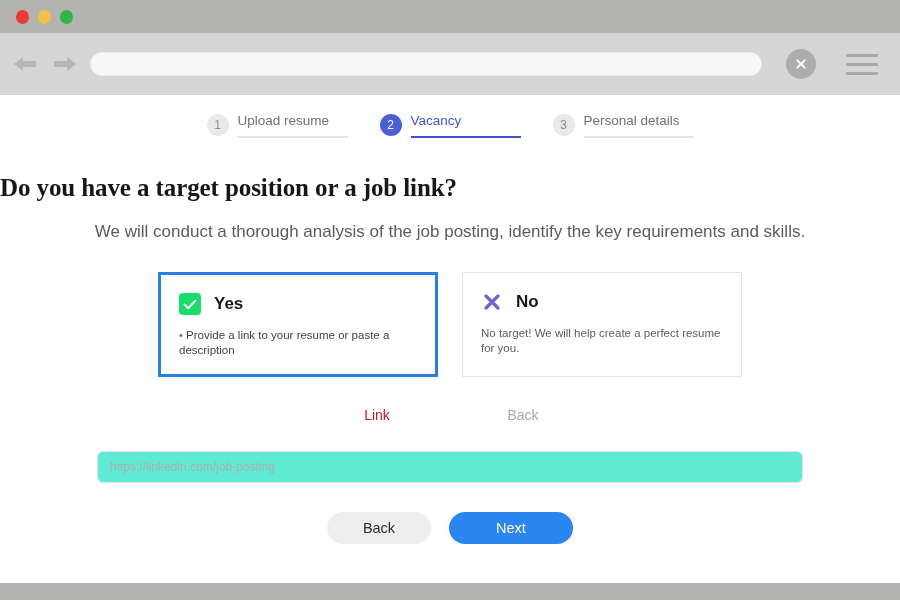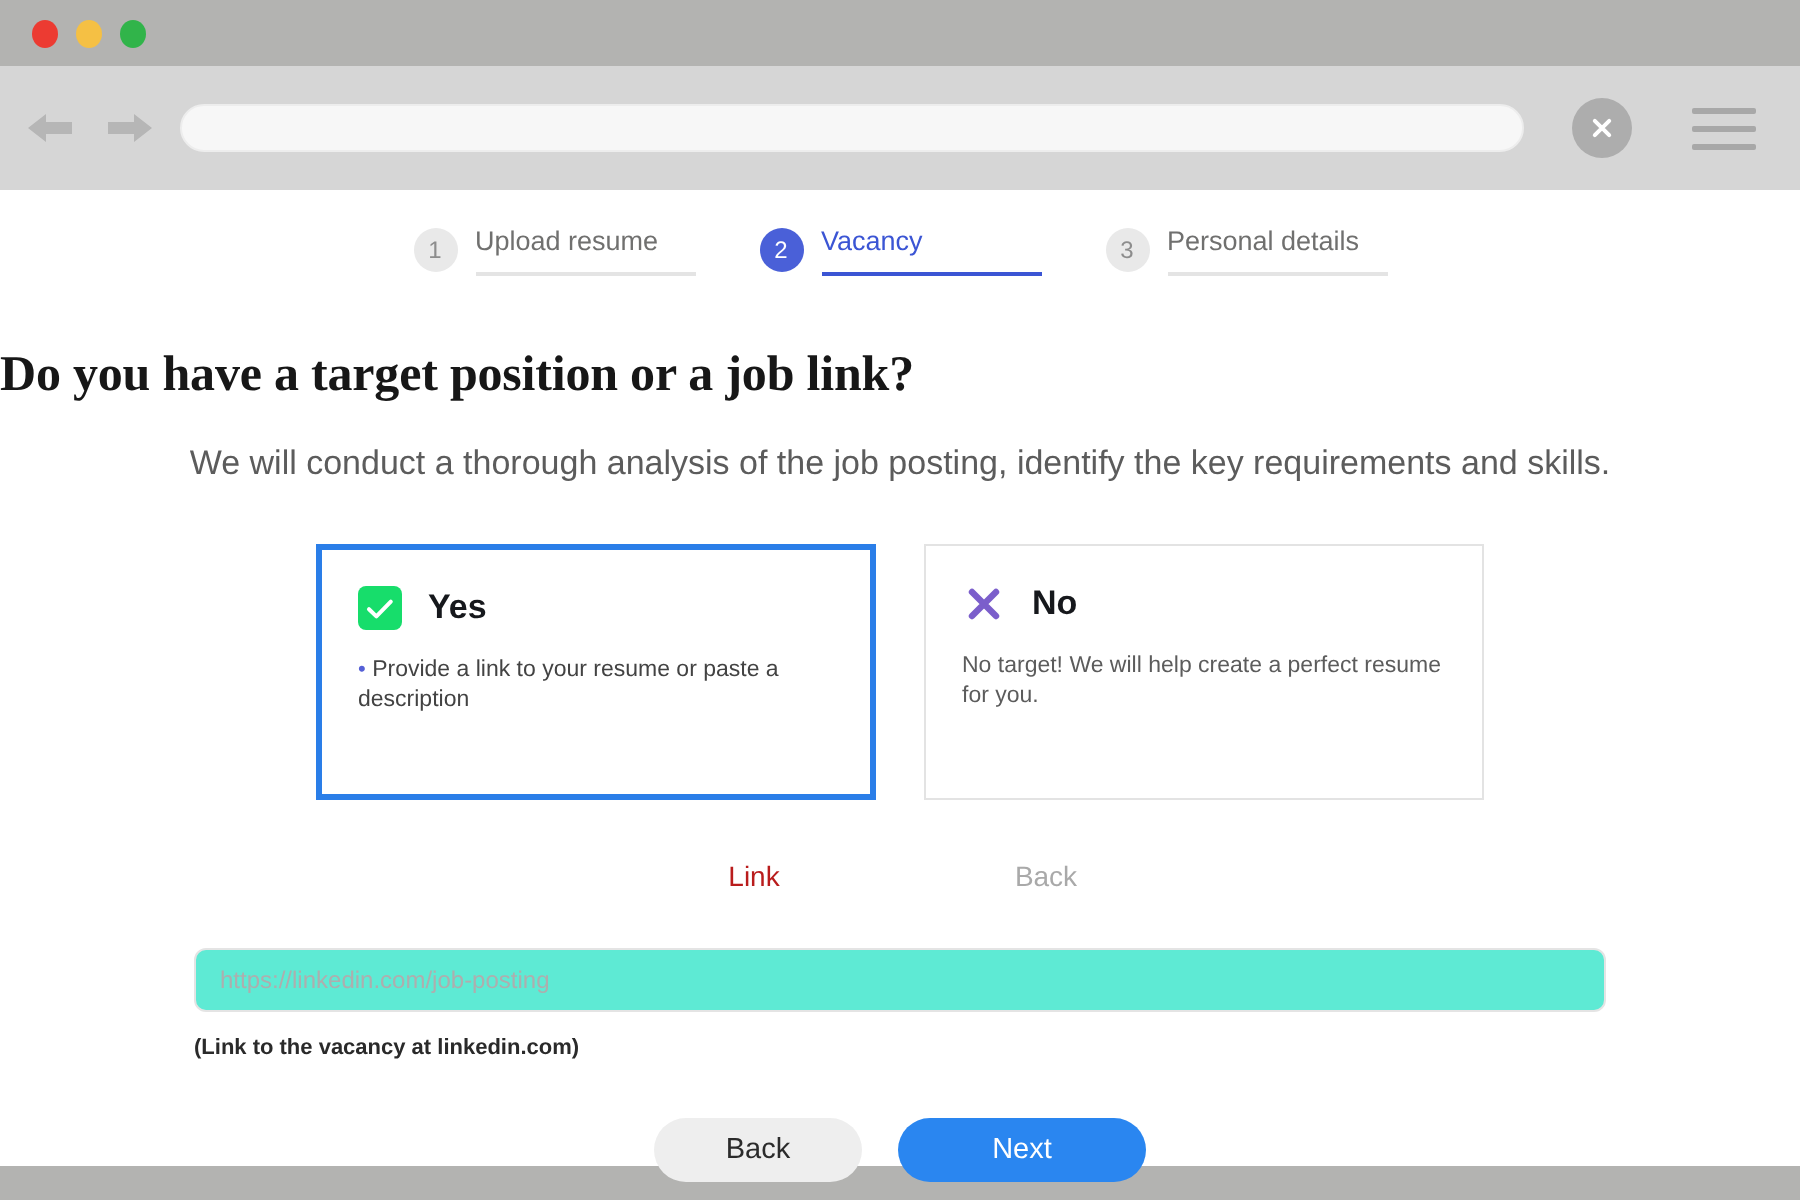--- a/index.html
+++ b/index.html
@@ -177,21 +177,21 @@
 
   
   .cards {
     display: flex;
     justify-content: center;
     gap: 24px;
     margin-top: 30px;
   }
   .card {
     width: 280px;
-    height: 128px;
+    height: 105px;
     box-sizing: border-box;
     background: #ffffff;
     border: 1px solid #e3e3e3;
     padding: 18px 4px 0 18px;
   }
   .card.selected {
     border: 3px solid #2a7ee8;
   }
   .card-head {
     display: flex;
@@ -433,21 +433,20 @@
       <span class="tab-rule"></span>
     </div>
     <div class="tab">
       <span class="tab-label">Back</span>
       <span class="tab-rule"></span>
     </div>
   </div>
 
   <div class="input-wrap">
     <input class="text-input" type="text" value="" placeholder="https://linkedin.com/job-posting" style="">
-    <div class="helper">(Link to the vacancy at linkedin.com)</div>
   </div>
 
   <div class="buttons">
     <button class="btn btn-back">Back</button>
     <button class="btn btn-next">Next</button>
   </div>
 
 </div>
 
 <div class="bottombar"></div>

